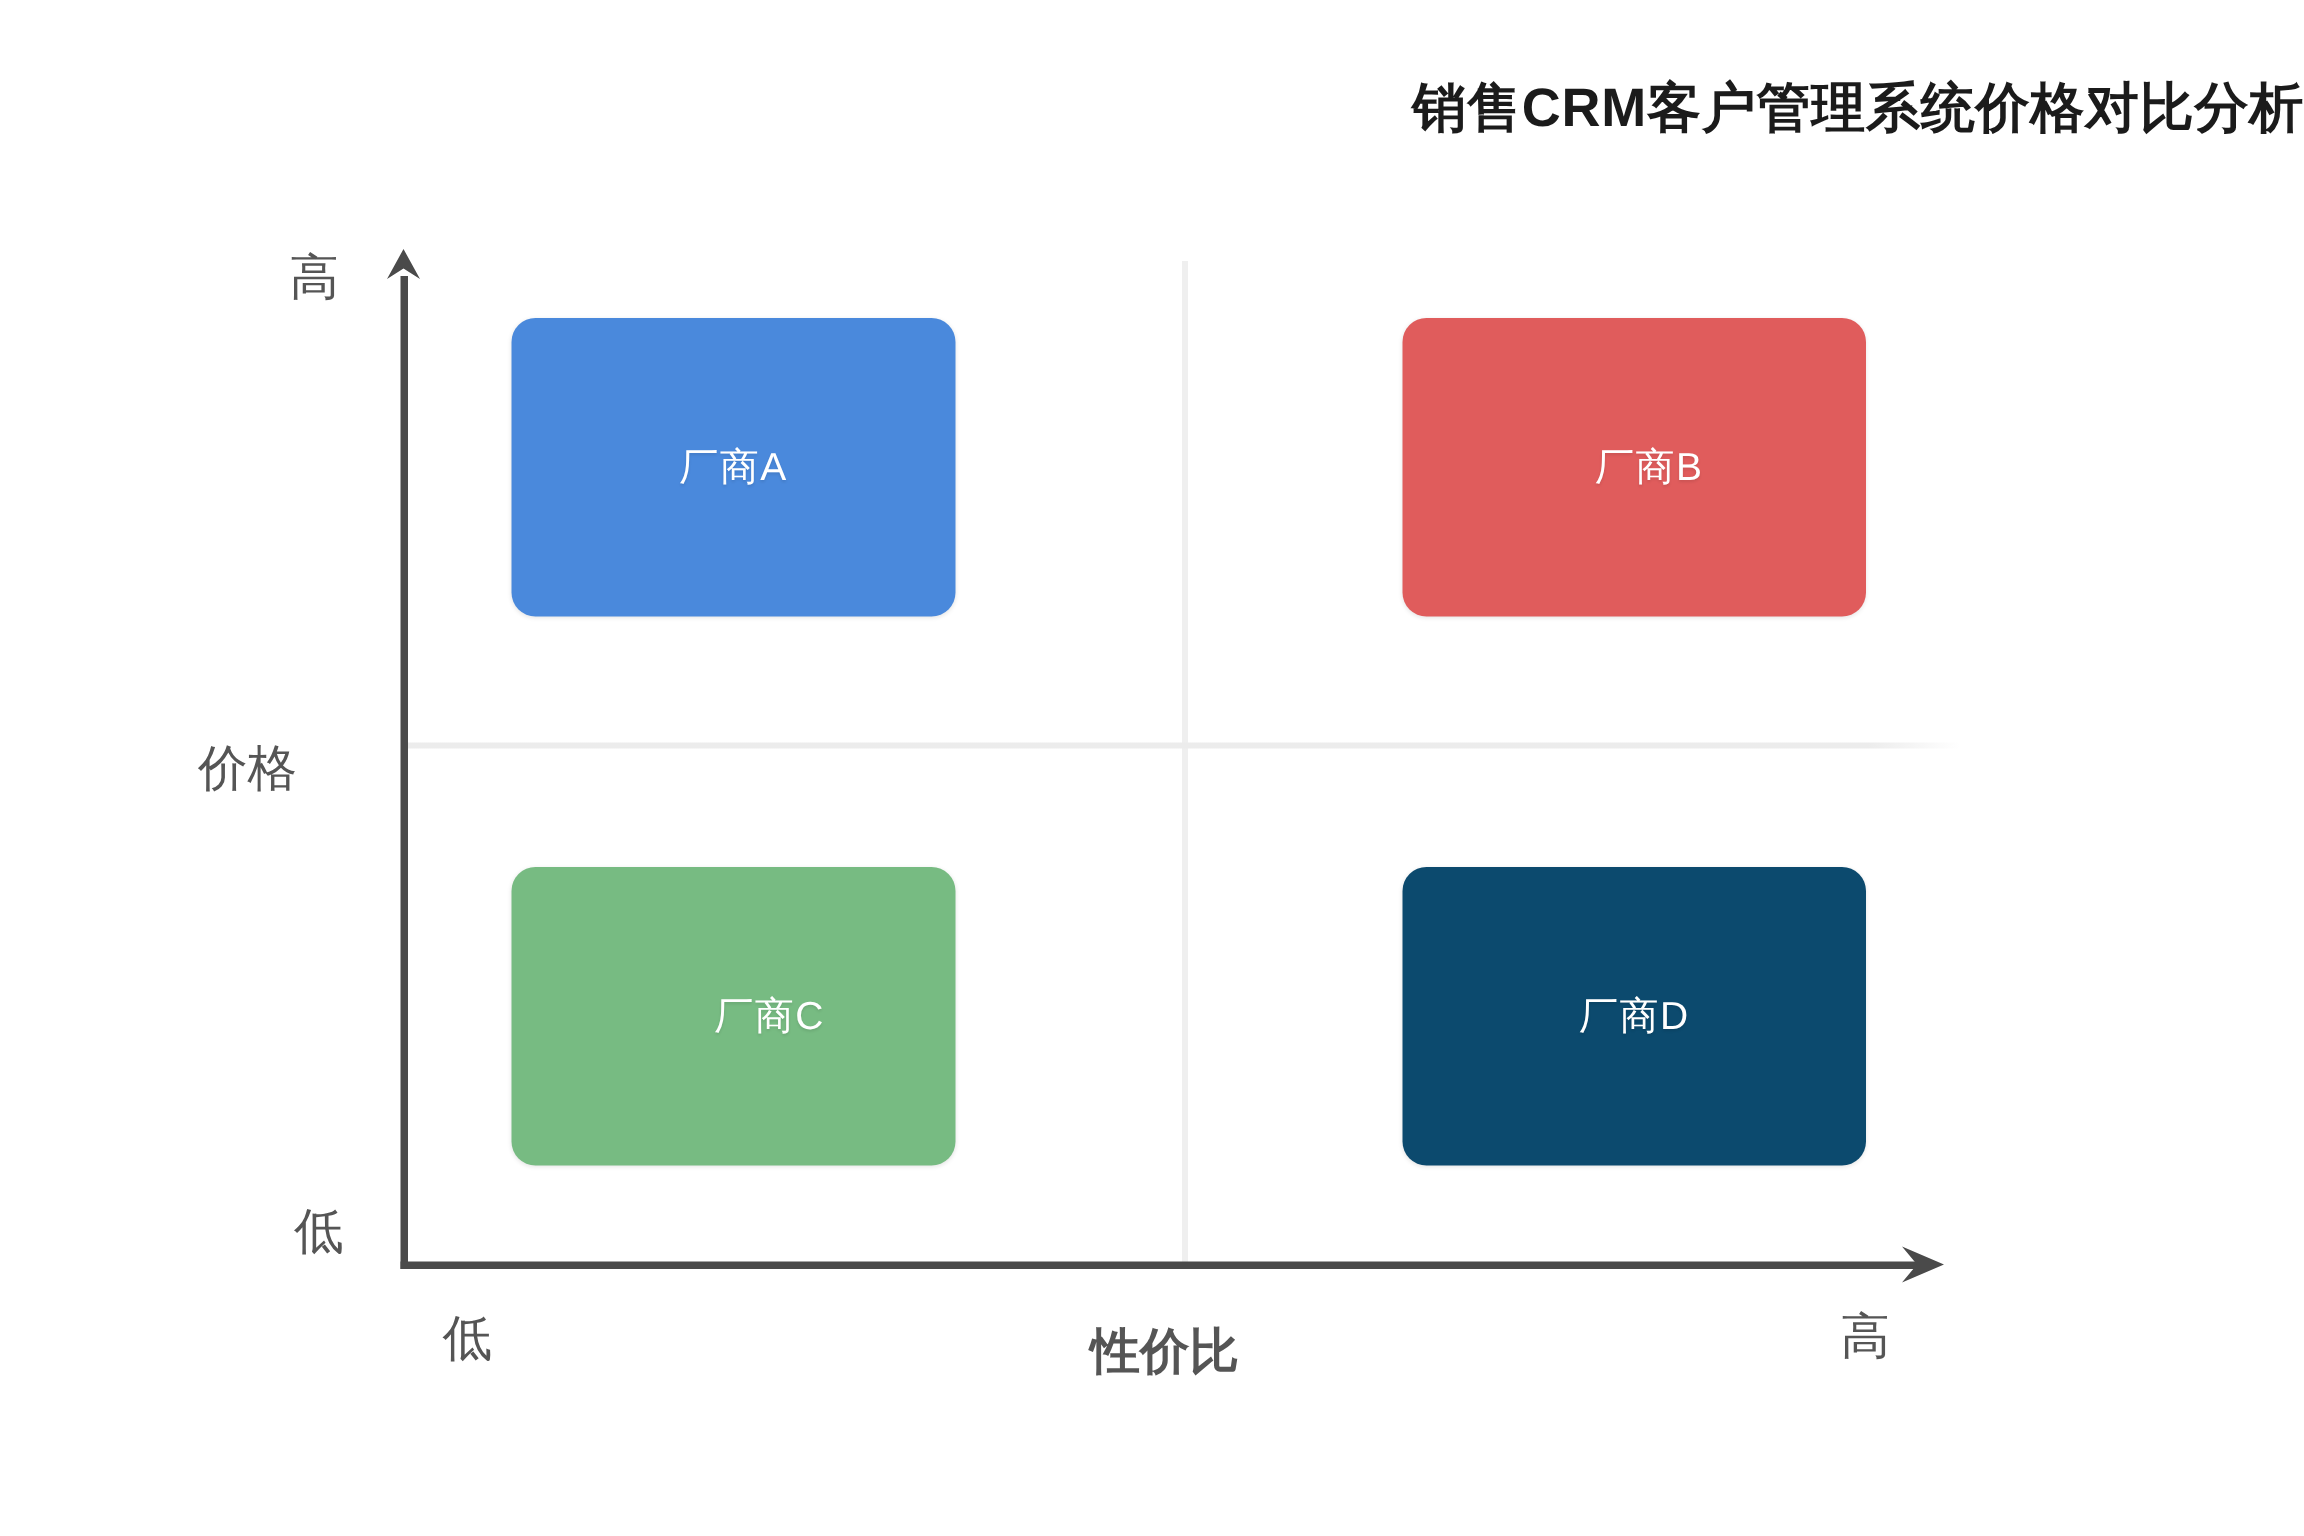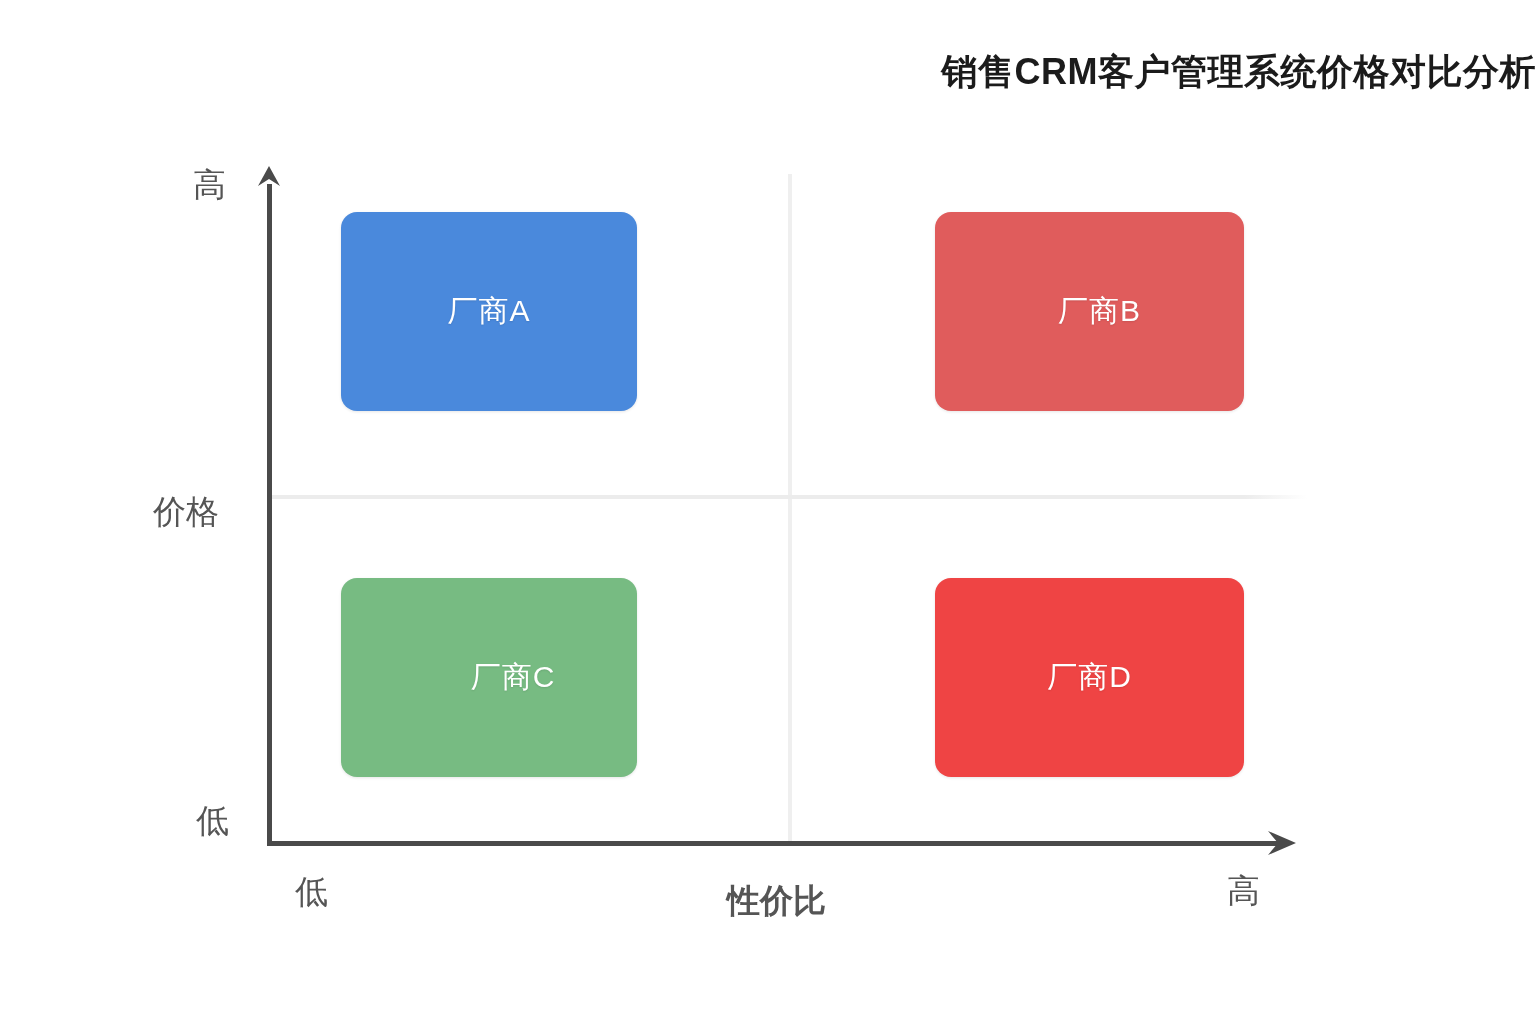--- a/index.html
+++ b/index.html
@@ -91,38 +91,38 @@
   .axis-label {
     position: absolute;
     color: #555555;
     font-size: 33px;
     font-weight: 400;
     white-space: nowrap;
   }
 
   .label-y-high  { left: 193px; top: 163px; }
   .label-y-low   { left: 196px; top: 799px; }
-  .label-y-title { left: 153px; top: 490px; }
+  .label-y-title { left: 132px; top: 490px; }
   .label-x-low   { left: 295px; top: 870px; }
   .label-x-high  { left: 1227px; top: 869px; }
   .label-x-title { left: 727px; top: 879px; font-weight: bold; }
 
   
   .vendor-box {
     position: absolute;
     border-radius: 16px;
     display: flex;
     align-items: center;
     justify-content: center;
     box-shadow: 0 1px 3px rgba(0,0,0,0.10);
   }
 
   .vendor-box .vendor-label {
     color: #ffffff;
-    font-size: 30px;
+    font-size: 26px;
     font-weight: 400;
     letter-spacing: 1px;
     text-shadow: 0 1px 2px rgba(0,0,0,0.10);
     white-space: nowrap;
   }
 
   #vendor-box-a { left: 341px;  top: 212px; width: 296px; height: 199px; background: #4a89dc; }
   #vendor-box-b { left: 935px;  top: 212px; width: 309px; height: 199px; background: #e05c5c; padding-left: 20px; }
   #vendor-box-c { left: 341px;  top: 578px; width: 296px; height: 199px; background: #77bb82; padding-left: 48px; }
   #vendor-box-d { left: 935px;  top: 578px; width: 309px; height: 199px; background: #ab6fe0; }
@@ -160,17 +160,17 @@
   </div>
 
   <div class="vendor-box" id="vendor-box-b" style="background: rgb(224, 92, 92);">
     <span class="vendor-label">厂商B</span>
   </div>
 
   <div class="vendor-box" id="vendor-box-c" style="background: rgb(119, 187, 130);">
     <span class="vendor-label">厂商C</span>
   </div>
 
-  <div class="vendor-box" id="vendor-box-d" style="background: #ef4444;">
+  <div class="vendor-box" id="vendor-box-d" style="background: #0c4a6e;">
     <span class="vendor-label">厂商D</span>
   </div>
 
 </div>
 
 </body></html>

